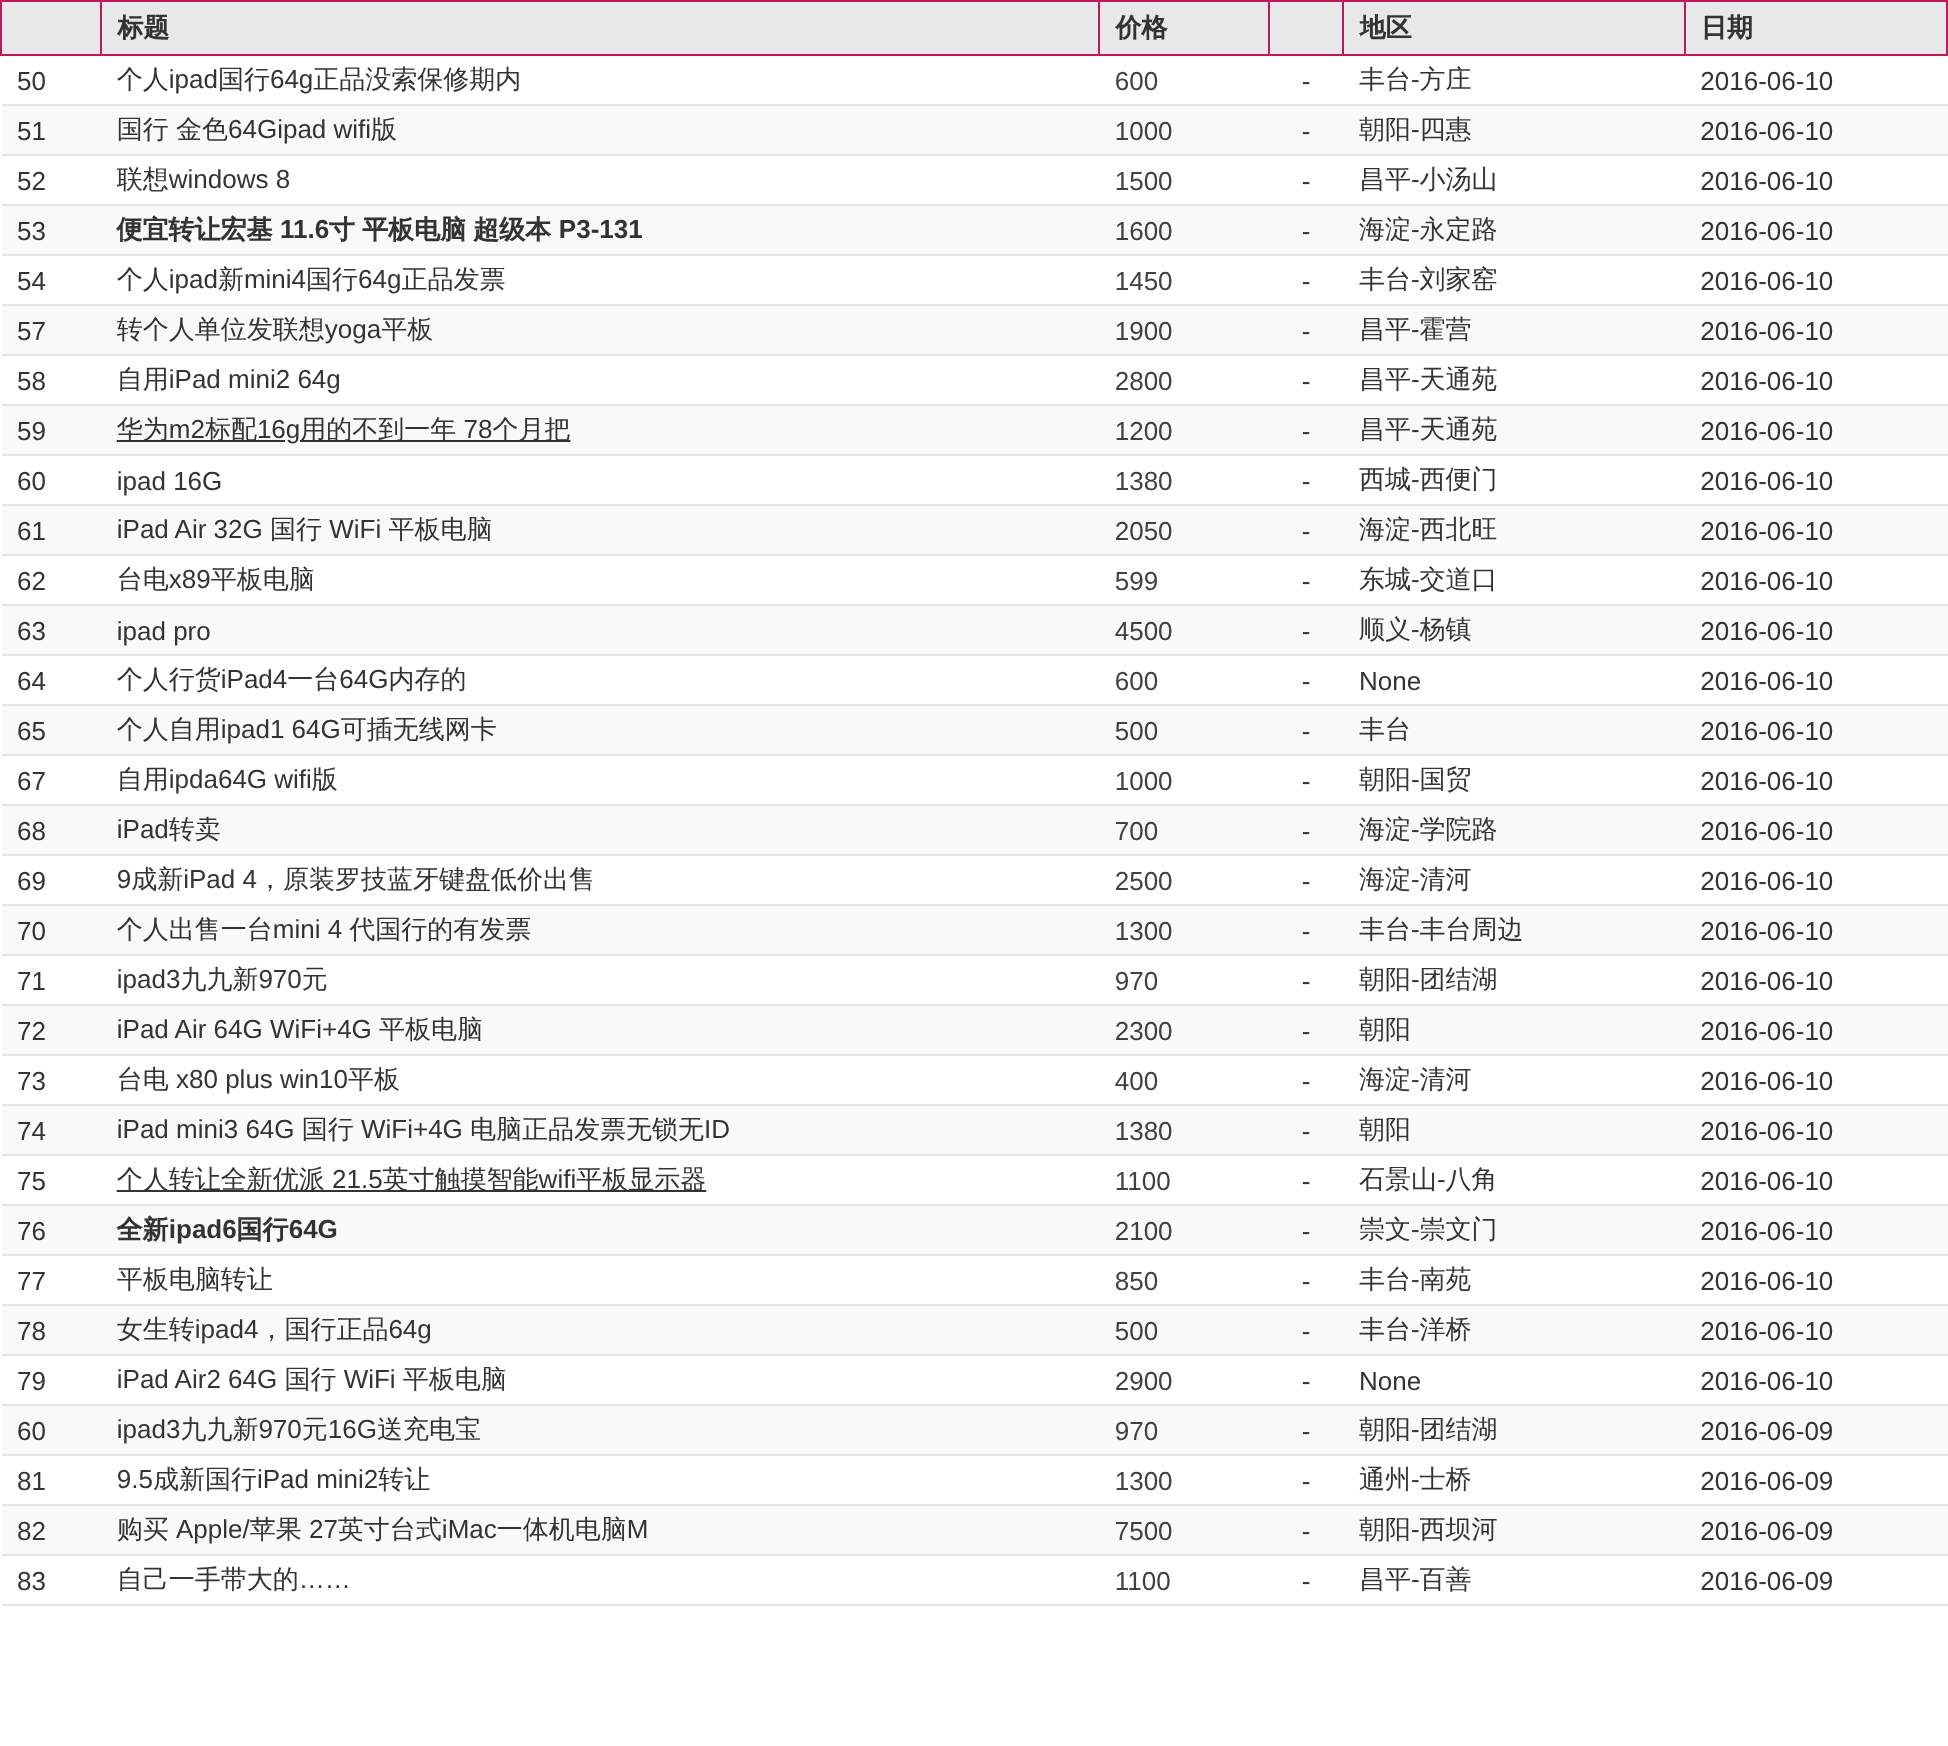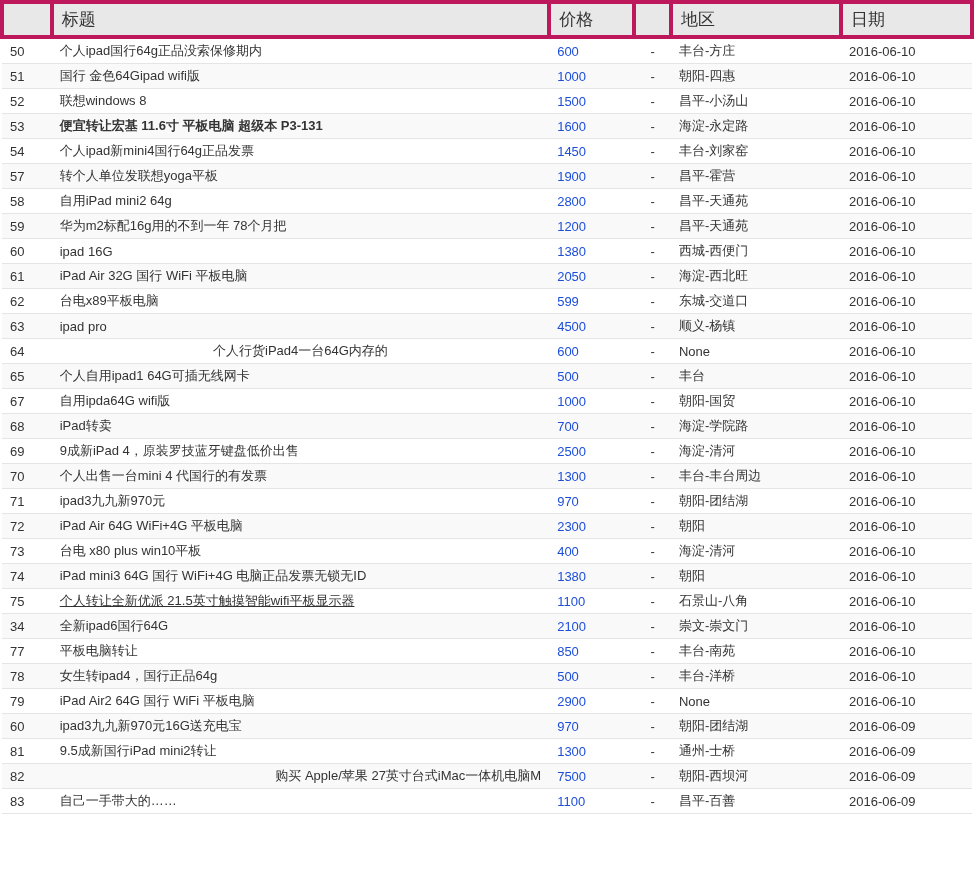--- a/index.html
+++ b/index.html
@@ -13,42 +13,42 @@
     table {
       width: 100%;
       border-collapse: collapse;
     }
     thead tr {
       background: #e8e8e8;
     }
     th {
       padding: 4px 8px;
       text-align: left;
-      border: 4px solid #be185d;
-      font-weight: normal;
-      font-size: 17px;
+      border: 1px solid #be185d;
+      font-weight: bold;
+      font-size: 13px;
     }
     td {
       padding: 3px 8px;
       border-bottom: 1px solid #e5e5e5;
       font-size: 13px;
       white-space: nowrap;
       overflow: hidden;
       text-overflow: ellipsis;
     }
     tr:nth-child(even) td {
       background: #f9f9f9;
     }
     .col-num { width: 38px; }
     .col-title { width: 380px; }
     .col-price { width: 65px; }
     .col-sep { width: 28px; text-align: center; }
     .col-location { width: 130px; }
     .col-date { width: 100px; }
-    td.price { color: #1d4ed8; }
+    td.price { color: #404040; }
   </style>
 </head>
 <body>
 
 <table>
   <thead>
     <tr>
       <th class="col-num"></th>
       <th class="col-title">标题</th>
       <th class="col-price">价格</th>
@@ -109,21 +109,21 @@
       <tr>
         <td class="col-num">58</td>
         <td class="col-title" style="max-width: 380px; overflow: hidden; text-overflow: ellipsis; white-space: nowrap;">自用iPad mini2 64g</td>
         <td class="col-price price">2800</td>
         <td class="col-sep">-</td>
         <td class="col-location">昌平-天通苑</td>
         <td class="col-date">2016-06-10</td>
       </tr>
       <tr>
         <td class="col-num">59</td>
-        <td class="col-title" style="max-width: 380px; overflow: hidden; text-overflow: ellipsis; white-space: nowrap;">华为m2标配16g用的不到一年 78个月把</td>
+        <td class="col-title" style="max-width: 380px; overflow: hidden; text-overflow: ellipsis; white-space: nowrap; text-decoration: underline;">华为m2标配16g用的不到一年 78个月把</td>
         <td class="col-price price">1200</td>
         <td class="col-sep">-</td>
         <td class="col-location">昌平-天通苑</td>
         <td class="col-date">2016-06-10</td>
       </tr>
       <tr>
         <td class="col-num">60</td>
         <td class="col-title" style="max-width: 380px; overflow: hidden; text-overflow: ellipsis; white-space: nowrap;">ipad 16G</td>
         <td class="col-price price">1380</td>
         <td class="col-sep">-</td>
@@ -149,21 +149,21 @@
       <tr>
         <td class="col-num">63</td>
         <td class="col-title" style="max-width: 380px; overflow: hidden; text-overflow: ellipsis; white-space: nowrap;">ipad pro</td>
         <td class="col-price price">4500</td>
         <td class="col-sep">-</td>
         <td class="col-location">顺义-杨镇</td>
         <td class="col-date">2016-06-10</td>
       </tr>
       <tr>
         <td class="col-num">64</td>
-        <td class="col-title" style="max-width: 380px; overflow: hidden; text-overflow: ellipsis; white-space: nowrap; text-align: center;">个人行货iPad4一台64G内存的</td>
+        <td class="col-title" style="max-width: 380px; overflow: hidden; text-overflow: ellipsis; white-space: nowrap;">个人行货iPad4一台64G内存的</td>
         <td class="col-price price">600</td>
         <td class="col-sep">-</td>
         <td class="col-location">None</td>
         <td class="col-date">2016-06-10</td>
       </tr>
       <tr>
         <td class="col-num">65</td>
         <td class="col-title" style="max-width: 380px; overflow: hidden; text-overflow: ellipsis; white-space: nowrap;">个人自用ipad1 64G可插无线网卡</td>
         <td class="col-price price">500</td>
         <td class="col-sep">-</td>
@@ -236,22 +236,22 @@
       </tr>
       <tr>
         <td class="col-num">75</td>
         <td class="col-title" style="max-width: 380px; overflow: hidden; text-overflow: ellipsis; white-space: nowrap; text-decoration: underline;">个人转让全新优派 21.5英寸触摸智能wifi平板显示器</td>
         <td class="col-price price">1100</td>
         <td class="col-sep">-</td>
         <td class="col-location">石景山-八角</td>
         <td class="col-date">2016-06-10</td>
       </tr>
       <tr>
-        <td class="col-num">34</td>
-        <td class="col-title" style="max-width: 380px; overflow: hidden; text-overflow: ellipsis; white-space: nowrap;">全新ipad6国行64G</td>
+        <td class="col-num">76</td>
+        <td class="col-title" style="max-width: 380px; overflow: hidden; text-overflow: ellipsis; white-space: nowrap; font-weight: bold;">全新ipad6国行64G</td>
         <td class="col-price price">2100</td>
         <td class="col-sep">-</td>
         <td class="col-location">崇文-崇文门</td>
         <td class="col-date">2016-06-10</td>
       </tr>
       <tr>
         <td class="col-num">77</td>
         <td class="col-title" style="max-width: 380px; overflow: hidden; text-overflow: ellipsis; white-space: nowrap;">平板电脑转让</td>
         <td class="col-price price">850</td>
         <td class="col-sep">-</td>
@@ -285,21 +285,21 @@
       <tr>
         <td class="col-num">81</td>
         <td class="col-title" style="max-width: 380px; overflow: hidden; text-overflow: ellipsis; white-space: nowrap;">9.5成新国行iPad mini2转让</td>
         <td class="col-price price">1300</td>
         <td class="col-sep">-</td>
         <td class="col-location">通州-士桥</td>
         <td class="col-date">2016-06-09</td>
       </tr>
       <tr>
         <td class="col-num">82</td>
-        <td class="col-title" style="max-width: 380px; overflow: hidden; text-overflow: ellipsis; white-space: nowrap; text-align: right;">购买 Apple/苹果 27英寸台式iMac一体机电脑M</td>
+        <td class="col-title" style="max-width: 380px; overflow: hidden; text-overflow: ellipsis; white-space: nowrap;">购买 Apple/苹果 27英寸台式iMac一体机电脑M</td>
         <td class="col-price price">7500</td>
         <td class="col-sep">-</td>
         <td class="col-location">朝阳-西坝河</td>
         <td class="col-date">2016-06-09</td>
       </tr>
       <tr>
         <td class="col-num">83</td>
         <td class="col-title" style="max-width: 380px; overflow: hidden; text-overflow: ellipsis; white-space: nowrap;">自己一手带大的……</td>
         <td class="col-price price">1100</td>
         <td class="col-sep">-</td>

